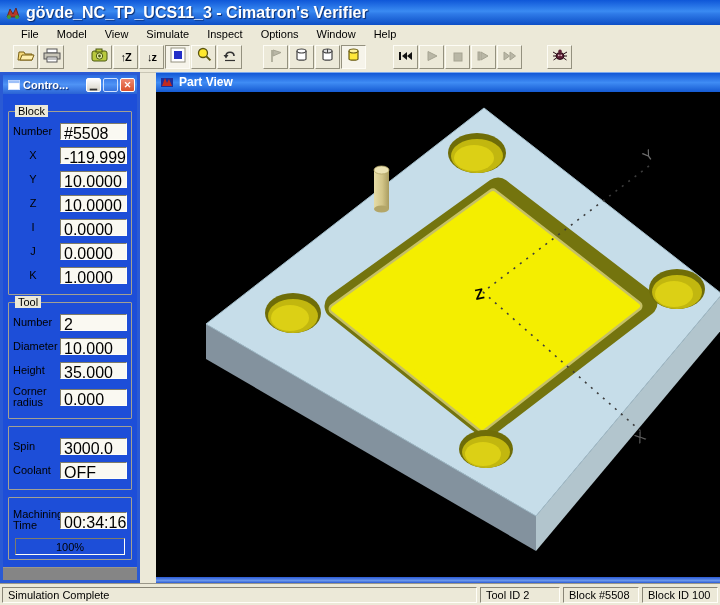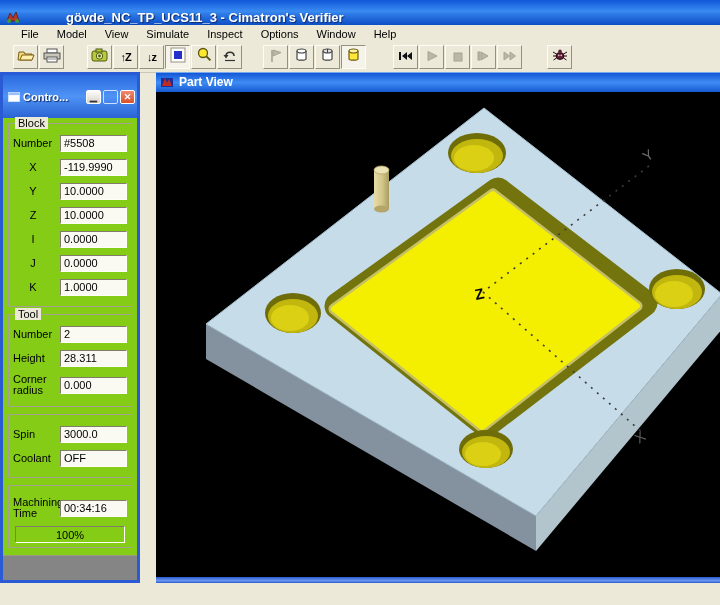--- a/index.html
+++ b/index.html
@@ -1,59 +1,59 @@
 <!DOCTYPE html>
 <html><head>
 <meta charset="utf-8">
 <style>
   html,body{margin:0;padding:0;background:#444;}
   #app{position:relative;width:720px;height:605px;font-family:"Liberation Sans",sans-serif;
        background:#ece9d8;overflow:hidden;user-select:none;}
   
   .titlebar{position:absolute;left:0;top:0;width:720px;height:25px;
     background:linear-gradient(180deg,#0f57d8 0%,#3a8bf2 45%,#2f7be8 55%,#0d4fc6 100%);
-    display:flex;align-items:flex-end;color:#fff;font-weight:bold;font-size:13px;gap:40px;}
+    display:flex;align-items:center;color:#fff;font-weight:bold;font-size:16px;}
   .titlebar .appicon{margin:0 5px 0 5px;display:flex;}
   .titlebar .ttl{text-shadow:1px 1px 1px #0a2a6a;white-space:nowrap;}
   
   .menubar{position:absolute;left:12px;top:25px;width:720px;height:17px;background:#ece9d8;
     display:flex;align-items:center;font-size:11px;color:#000;border-bottom:1px solid #d8d5c4;}
   .menubar span{padding:1px 9px;cursor:default;}
   
   .toolbar{position:absolute;left:0;top:42px;width:720px;height:30px;background:#ece9d8;
     display:flex;align-items:center;border-bottom:1px solid #c9c6b5;}
   .tbtn{width:25px;height:24px;display:flex;align-items:center;justify-content:center;
     background:#ece9d8;border:1px solid;border-color:#fdfcf5 #94917f #94917f #fdfcf5;
     margin-left:1px;box-sizing:border-box;}
   .tbtn.pressed{border-color:#94917f #fdfcf5 #fdfcf5 #94917f;background:#f6f4ea;}
   .tbtn.disabled svg *{stroke:#a6a492 !important;fill:#b9b7a6 !important;}
   .tgap{width:14px;}
   .tztxt{font-size:11px;font-weight:bold;color:#000;letter-spacing:-1px;}
   
   .ctlwin{position:absolute;left:0;top:72px;width:140px;height:511px;box-sizing:border-box;
     border:3px solid #2a5ad4;background:#858585;display:flex;flex-direction:column;}
   .ctltitle{height:19px;background:linear-gradient(180deg,#2a6ae0 0%,#4f93f5 50%,#2a63d4 100%);
-    display:flex;align-items:center;color:#fff;font-weight:bold;font-size:11px;padding:12px 2px;}
+    display:flex;align-items:center;color:#fff;font-weight:bold;font-size:11px;padding:0 2px;}
   .ctltitle .cticon{margin:0 3px;display:flex;}
   .ctltitle .ct-label{flex:1;text-shadow:1px 1px 1px #0a2a6a;}
   .winbtn{width:15px;height:14px;margin-left:2px;display:flex;align-items:center;justify-content:center;
     font-size:9px;box-sizing:border-box;}
   .winbtn.min{background:linear-gradient(#fdfdfd,#d8d4c8);border:1px solid #fff;color:#333;
     border-radius:2px;font-weight:bold;}
   .winbtn.max{border:1px solid #cfe0ff;border-radius:2px;color:transparent;}
   .winbtn.close{background:linear-gradient(#ef8970,#d9512c);border:1px solid #fff;color:#fff;
     border-radius:2px;font-weight:bold;}
-  .ctlform{background:#84cc16;padding:0 3px 5px;border-bottom:1px solid #9a9789;}
+  .ctlform{background:#1d4ed8;padding:12px 3px 5px;border-bottom:1px solid #9a9789;}
   .grp{border:1px solid #a3a192;margin:5px 2px 7px;padding:4px 3px 3px;position:relative;border-radius:1px;}
   .grpcap{position:absolute;top:-7px;left:6px;background:#ece9d8;font-size:11px;padding:0 3px;color:#000;}
   .row{display:flex;align-items:center;margin:7px 1px;}
   .lbl{width:47px;font-size:11px;color:#000;line-height:11px;}
   .lbl.c{text-align:center;width:40px;padding-right:7px;}
   .field{flex:1;background:#faf9f2;border:1px solid;border-color:#7f7c69 #fffef8 #fffef8 #7f7c69;
-    font-size:11px;padding:1px 3px;height:13px;color:#000;overflow:hidden;white-space:nowrap;}
+    font-size:16px;padding:1px 3px;height:13px;color:#000;overflow:hidden;white-space:nowrap;}
   .prog{border:1px solid;border-color:#7f7c69 #fffef8 #fffef8 #7f7c69;height:15px;margin:5px 3px 1px;
     display:flex;align-items:center;justify-content:center;font-size:11px;color:#000;text-align:center;}
   .ctlfiller{flex:1;background:#858585;}
   
   .pvwin{position:absolute;left:156px;top:72px;width:580px;height:511px;display:flex;flex-direction:column;
     background:#000;}
   .pvtitle{height:22px;background:linear-gradient(180deg,#1257d6 0%,#3f8cf4 50%,#155ad2 100%);
     display:flex;align-items:center;color:#fff;font-weight:bold;font-size:12px;border-top:1px solid #7aa8ee;}
   .pvtitle .pvicon{margin:0 5px 0 4px;display:flex;}
   .pvcanvas{flex:1;background:#000;position:relative;}
@@ -301,22 +301,26 @@
         </div>
       </div>
 
       <div class="grp">
         <span class="grpcap">Tool</span>
         <div class="row">
           <span class="lbl">Number</span>
           <div class="field">2</div>
         </div>
         <div class="row">
+          <span class="lbl">Diameter</span>
+          <div class="field">10.000</div>
+        </div>
+        <div class="row">
           <span class="lbl">Height</span>
-          <div class="field">28.311</div>
+          <div class="field">35.000</div>
         </div>
         <div class="row">
           <span class="lbl">Corner radius</span>
           <div class="field">0.000</div>
         </div>
       </div>
 
       <div class="grp">
         <div class="row">
           <span class="lbl">Spin</span>
@@ -403,14 +407,20 @@
         <g>
           <rect x="218" y="78" width="15" height="39" fill="url(#toolgrad)"></rect>
           <ellipse cx="225.5" cy="117" rx="7.5" ry="3.5" fill="#b3a668"></ellipse>
           <ellipse cx="225.5" cy="78" rx="7.5" ry="4" fill="#ece3b4" stroke="#b3a668" stroke-width="0.8"></ellipse>
         </g>
       </svg>
     </div>
     <div class="pvbottom"></div>
   </div>
 
+  <div class="statusbar">
+    <div class="spanel msg">Simulation Complete</div>
+    <div class="spanel p1">Tool ID 2</div>
+    <div class="spanel p2">Block #5508</div>
+    <div class="spanel p3">Block ID 100</div>
+  </div>
 
 </div>
 
 </body></html>

